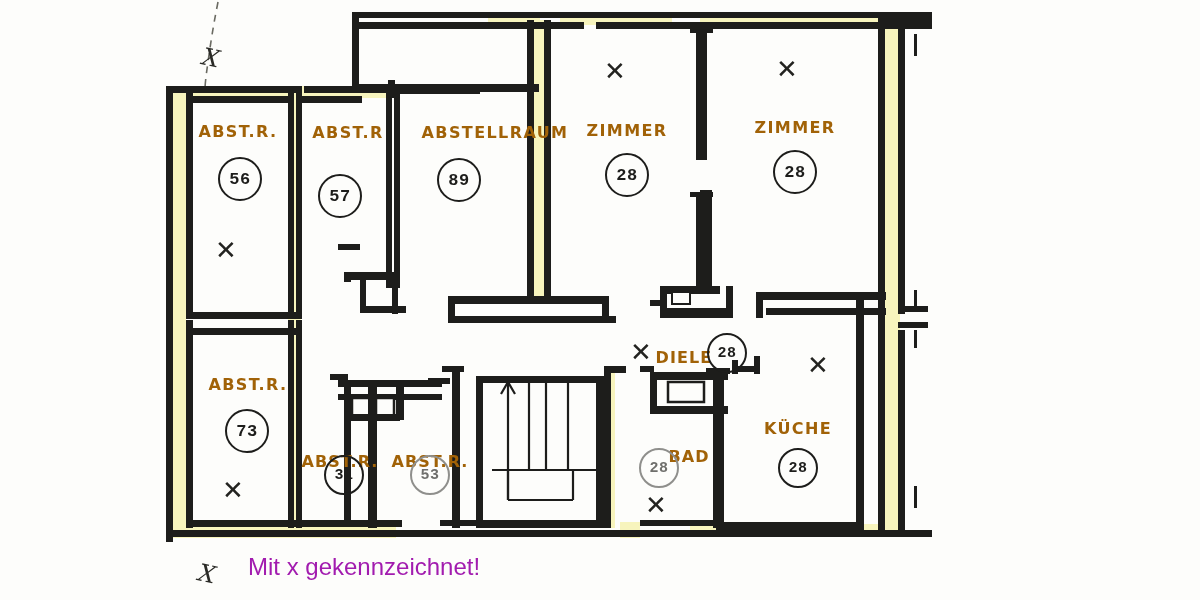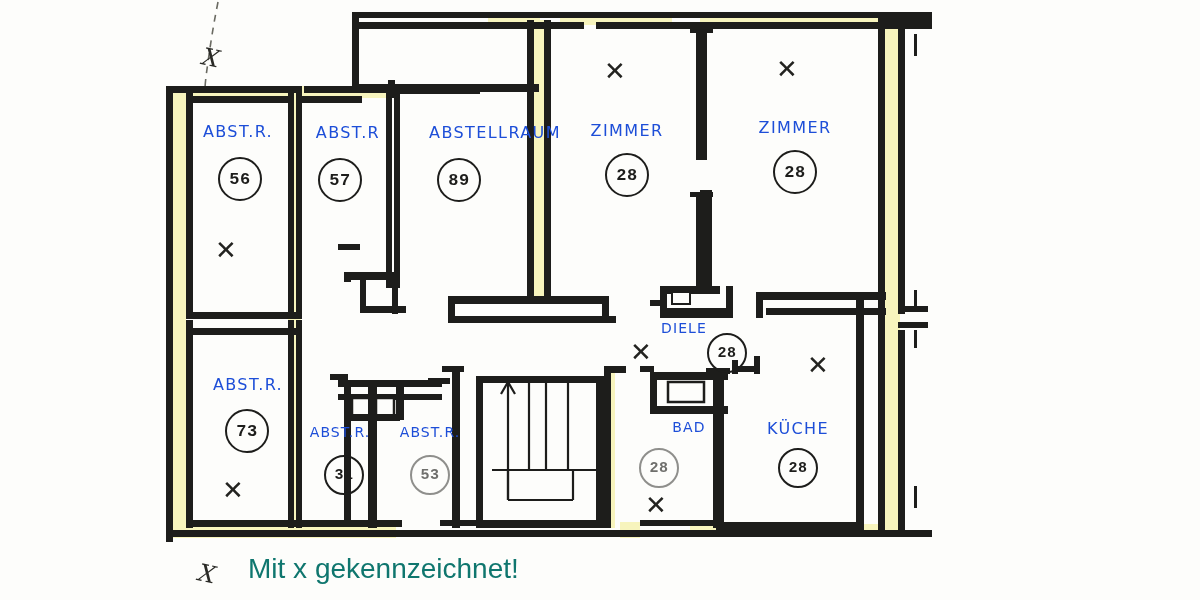--- a/index.html
+++ b/index.html
@@ -23,31 +23,32 @@
   #plan-svg {
     position: absolute;
     left: 0;
     top: 0;
     width: 1200px;
     height: 600px;
   }
   .room-label {
     position: absolute;
     font-family: "DejaVu Sans", sans-serif;
-    font-weight: 400;
-    color: #1d4ed8;
+    font-weight: 700;
+    color: #a16207;
     letter-spacing: 1.4px;
     white-space: nowrap;
     font-size: 16px;
     transform: translateX(-50%);
     text-align: left;
   }
   .room-label.small {
-    font-size: 14px;
+    font-size: 16px;
     letter-spacing: 1.1px;
+    margin-top: 28px;
   }
   .room-number {
     position: absolute;
     width: 40px;
     height: 40px;
     border: 2.2px solid #1d1d1b;
     border-radius: 50%;
     font-family: Liberation Mono, monospace;
     font-weight: 700;
     font-size: 17px;
@@ -74,22 +75,22 @@
     font-size: 26px;
     font-weight: 400;
     color: #232320;
     transform: translate(-50%, -50%);
     line-height: 1;
     user-select: none;
   }
   .caption {
     position: absolute;
     font-family: "Liberation Sans", sans-serif;
-    font-size: 28px;
-    color: #0f766e;
+    font-size: 24px;
+    color: #a21caf;
     white-space: nowrap;
   }
   .hand-x {
     position: absolute;
     font-family: "DejaVu Serif", serif;
     font-size: 24px;
     color: #2a2a26;
     transform: translate(-50%, -50%) rotate(12deg) skewX(-10deg);
     line-height: 1;
   }
@@ -261,21 +262,21 @@
     <g stroke="#6a6a62" stroke-width="1.6" fill="none" stroke-dasharray="7 6">
       <path d="M218,2 C214,22 211,40 208,62 C206,76 205,84 205,90"></path>
     </g>
   </svg>
 
   <div class="room-label" style="left:238px; top:122px;">ABST.R.</div>
   <div class="room-number" style="left:240px; top:157px;">56</div>
   <div class="xmark" style="left:226px; top:250px;">✕</div>
 
   <div class="room-label" style="left:348px; top:123px;">ABST.R</div>
-  <div class="room-number" style="left:340px; top:158px;text-align:right;">57</div>
+  <div class="room-number" style="left:340px; top:174px;text-align:right;">57</div>
 
   <div class="room-label" style="left:495px; top:123px;">ABSTELLRAUM</div>
   <div class="room-number" style="left:459px; top:158px;">89</div>
 
   <div class="room-label" style="left:627px; top:121px;">ZIMMER</div>
   <div class="room-number" style="left:627px; top:153px;">28</div>
   <div class="xmark" style="left:615px; top:71px;">✕</div>
 
   <div class="room-label" style="left:795px; top:118px;">ZIMMER</div>
   <div class="room-number" style="left:795px; top:150px;">28</div>

